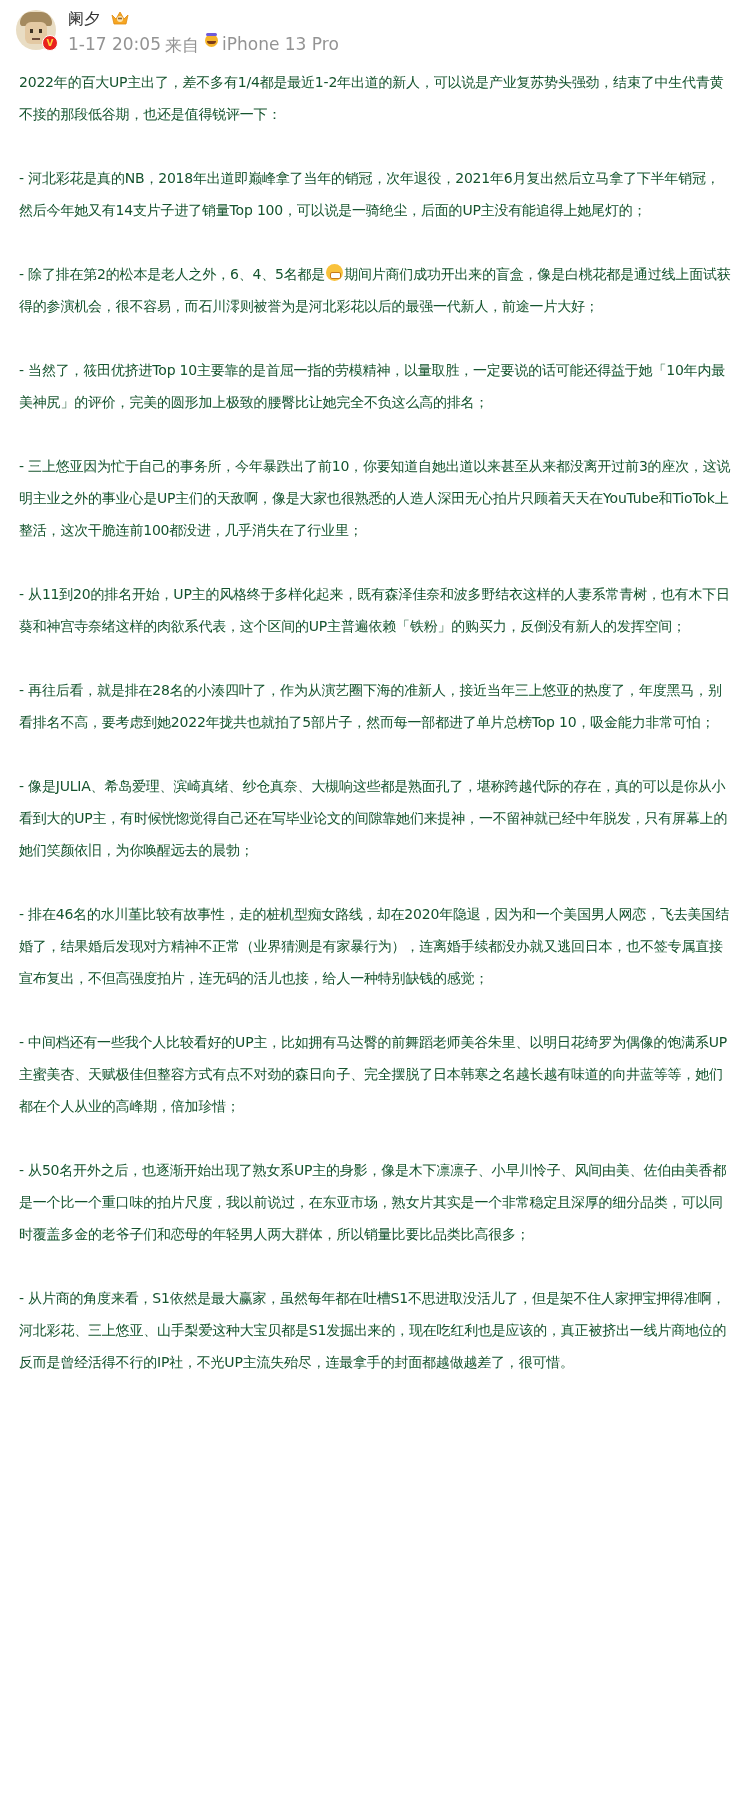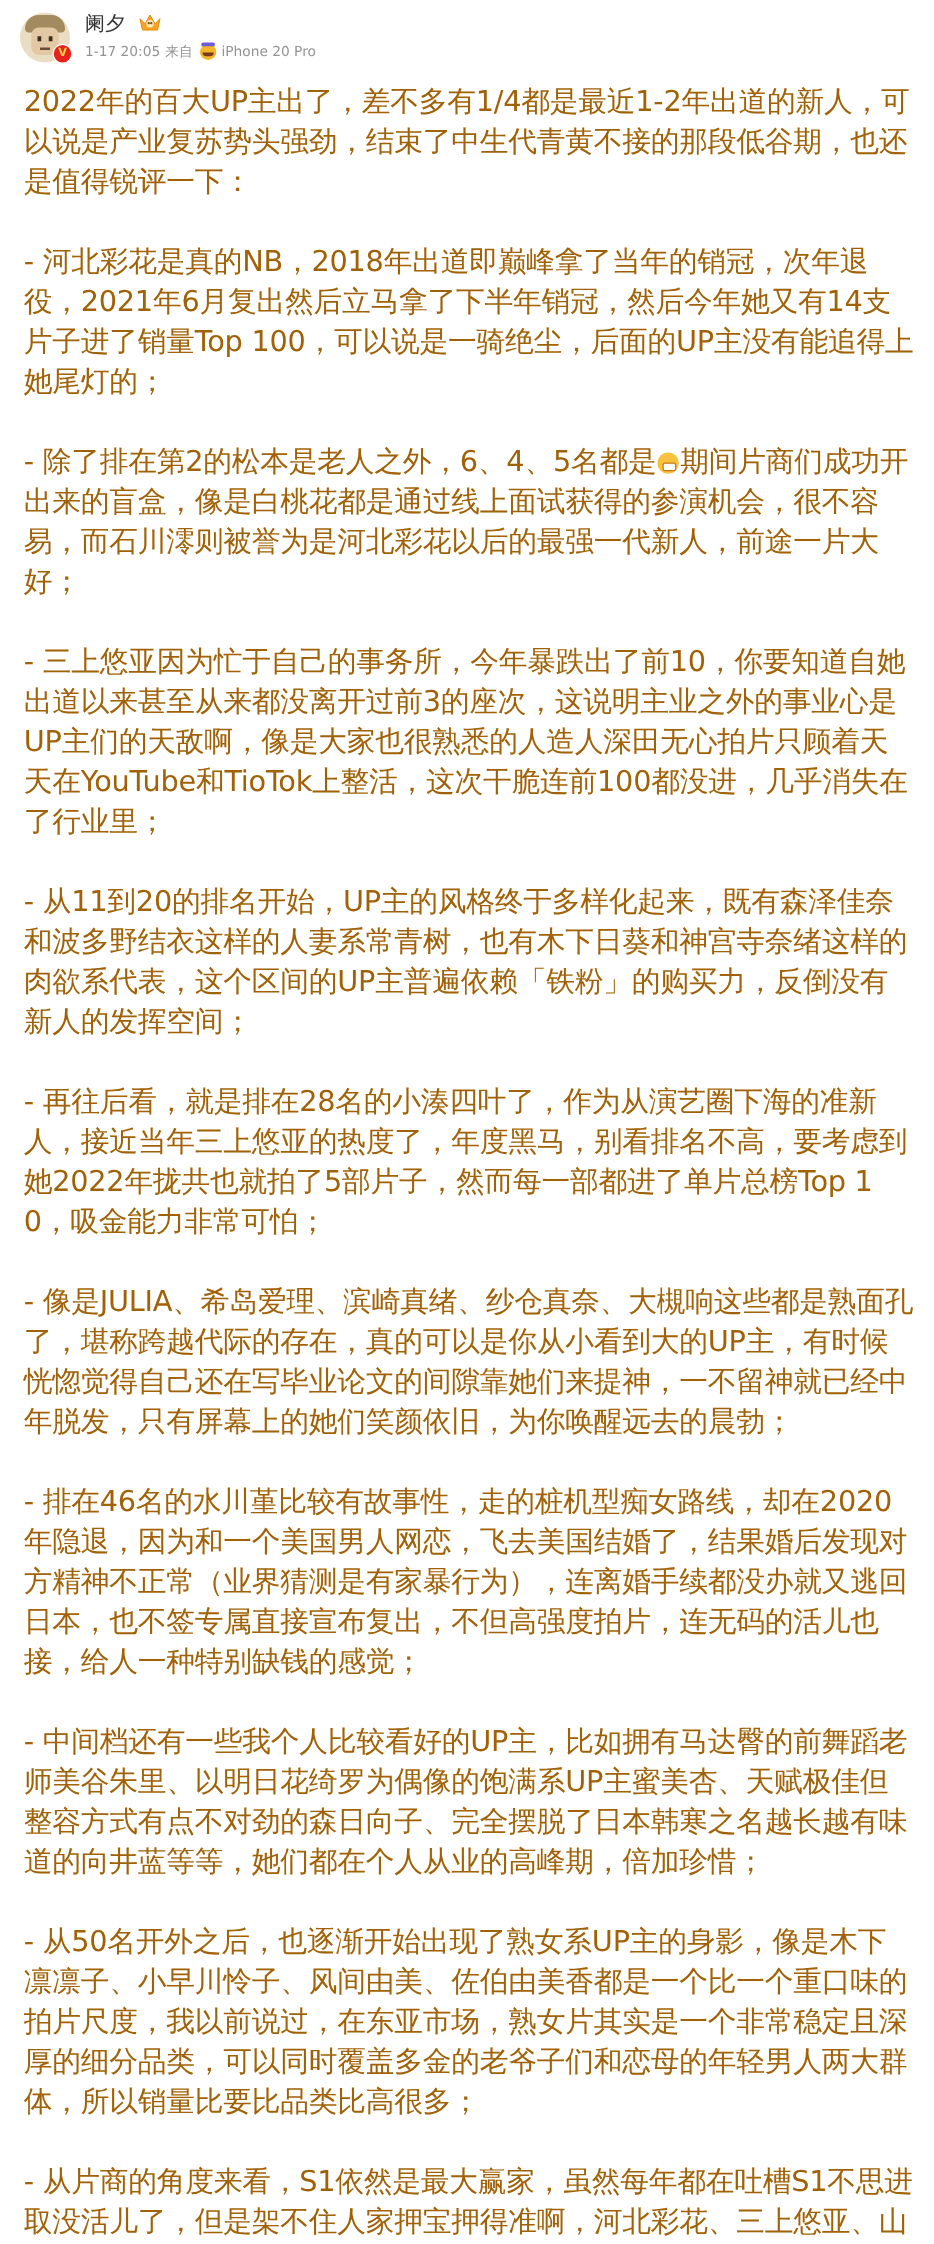--- a/index.html
+++ b/index.html
@@ -35,38 +35,38 @@
     border-radius: 50%; background: #e8211e; border: 1.5px solid #fff;
     color: #ffd23e; font-size: 9px; line-height: 14px; text-align: center; font-weight: bold;
   }
   .username {
     position: absolute; left: 68px; top: 9px; font-size: 16px; color: #333;
   }
   .vip-crown {
     position: absolute; left: 110px; top: 9px; width: 20px; height: 18px;
   }
   .meta {
-    position: absolute; left: 68px; top: 34px; font-size: 11px; color: #939393;
-    display: flex; align-items: center; gap: 4px;
+    position: absolute; left: 68px; top: 34px; font-size: 17px; color: #939393;
+    display: flex; gap: 4px;
   }
   .device-emoji {
     display: inline-block; width: 13px; height: 13px; border-radius: 50%;
     background: #f5b52a; position: relative; margin-left: 2px;
   }
   .device-emoji::after {
     content: ""; position: absolute; left: 2px; top: 7px; width: 9px; height: 3px;
     background: #7a3b1a; border-radius: 0 0 5px 5px;
   }
   .device-emoji::before {
     content: ""; position: absolute; left: 1px; top: -1px; width: 11px; height: 3px;
     background: #6f5bd8; border-radius: 3px;
   }
   .body { position: absolute; left: 19px; top: 66px; width: 712px; }
   .para {
-    font-size: 23px; line-height: 32px; color: #a16207; margin: 0 0 32px 0;
+    font-size: 14px; line-height: 32px; color: #14532d; margin: 0 0 32px 0;
     letter-spacing: -0.2px; word-break: break-all;
   }
   .para.first { margin-bottom: 32px; }
   .inline-emoji {
     display: inline-block; width: 17px; height: 17px; border-radius: 50%;
     background: #f9c23c; vertical-align: -2px; position: relative; margin: 0 1px;
   }
   .inline-emoji::after {
     content: ""; position: absolute; left: 4px; top: 8px; width: 9px; height: 5px;
     background: #fff; border-radius: 2px; border: 1px solid #c77a18;
@@ -91,28 +91,29 @@
     <svg class="vip-crown" viewBox="0 0 20 18">
       <path d="M2 6 L6 10 L10 3 L14 10 L18 6 L16 15 L4 15 Z" fill="#f6a623" stroke="#e08a0e" stroke-width="0.8"></path>
       <circle cx="10" cy="10" r="3" fill="#fde6b0"></circle>
       <circle cx="9" cy="9.5" r="0.9" fill="#7a4a1a"></circle>
       <circle cx="11" cy="9.5" r="0.9" fill="#7a4a1a"></circle>
     </svg>
     <div class="meta">
       <span>1-17 20:05</span>
       <span>来自</span>
       <span class="device-emoji"></span>
-      <span>iPhone 20 Pro</span>
+      <span>iPhone 13 Pro</span>
     </div>
   </div>
 
   <div class="body">
     <p class="para first">2022年的百大UP主出了，差不多有1/4都是最近1-2年出道的新人，可以说是产业复苏势头强劲，结束了中生代青黄不接的那段低谷期，也还是值得锐评一下：</p>
     <p class="para">- 河北彩花是真的NB，2018年出道即巅峰拿了当年的销冠，次年退役，2021年6月复出然后立马拿了下半年销冠，然后今年她又有14支片子进了销量Top 100，可以说是一骑绝尘，后面的UP主没有能追得上她尾灯的；</p>
     <p class="para"><span>- 除了排在第2的松本是老人之外，6、4、5名都是</span><span class="inline-emoji"></span><span>期间片商们成功开出来的盲盒，像是白桃花都是通过线上面试获得的参演机会，很不容易，而石川澪则被誉为是河北彩花以后的最强一代新人，前途一片大好；</span></p>
+    <p class="para">- 当然了，筱田优挤进Top 10主要靠的是首屈一指的劳模精神，以量取胜，一定要说的话可能还得益于她「10年内最美神尻」的评价，完美的圆形加上极致的腰臀比让她完全不负这么高的排名；</p>
     <p class="para">- 三上悠亚因为忙于自己的事务所，今年暴跌出了前10，你要知道自她出道以来甚至从来都没离开过前3的座次，这说明主业之外的事业心是UP主们的天敌啊，像是大家也很熟悉的人造人深田无心拍片只顾着天天在YouTube和TioTok上整活，这次干脆连前100都没进，几乎消失在了行业里；</p>
     <p class="para">- 从11到20的排名开始，UP主的风格终于多样化起来，既有森泽佳奈和波多野结衣这样的人妻系常青树，也有木下日葵和神宫寺奈绪这样的肉欲系代表，这个区间的UP主普遍依赖「铁粉」的购买力，反倒没有新人的发挥空间；</p>
     <p class="para">- 再往后看，就是排在28名的小湊四叶了，作为从演艺圈下海的准新人，接近当年三上悠亚的热度了，年度黑马，别看排名不高，要考虑到她2022年拢共也就拍了5部片子，然而每一部都进了单片总榜Top 10，吸金能力非常可怕；</p>
     <p class="para">- 像是JULIA、希岛爱理、滨崎真绪、纱仓真奈、大槻响这些都是熟面孔了，堪称跨越代际的存在，真的可以是你从小看到大的UP主，有时候恍惚觉得自己还在写毕业论文的间隙靠她们来提神，一不留神就已经中年脱发，只有屏幕上的她们笑颜依旧，为你唤醒远去的晨勃；</p>
     <p class="para">- 排在46名的水川堇比较有故事性，走的桩机型痴女路线，却在2020年隐退，因为和一个美国男人网恋，飞去美国结婚了，结果婚后发现对方精神不正常（业界猜测是有家暴行为），连离婚手续都没办就又逃回日本，也不签专属直接宣布复出，不但高强度拍片，连无码的活儿也接，给人一种特别缺钱的感觉；</p>
     <p class="para">- 中间档还有一些我个人比较看好的UP主，比如拥有马达臀的前舞蹈老师美谷朱里、以明日花绮罗为偶像的饱满系UP主蜜美杏、天赋极佳但整容方式有点不对劲的森日向子、完全摆脱了日本韩寒之名越长越有味道的向井蓝等等，她们都在个人从业的高峰期，倍加珍惜；</p>
     <p class="para">- 从50名开外之后，也逐渐开始出现了熟女系UP主的身影，像是木下凛凛子、小早川怜子、风间由美、佐伯由美香都是一个比一个重口味的拍片尺度，我以前说过，在东亚市场，熟女片其实是一个非常稳定且深厚的细分品类，可以同时覆盖多金的老爷子们和恋母的年轻男人两大群体，所以销量比要比品类比高很多；</p>
     <p class="para">- 从片商的角度来看，S1依然是最大赢家，虽然每年都在吐槽S1不思进取没活儿了，但是架不住人家押宝押得准啊，河北彩花、三上悠亚、山手梨爱这种大宝贝都是S1发掘出来的，现在吃红利也是应该的，真正被挤出一线片商地位的反而是曾经活得不行的IP社，不光UP主流失殆尽，连最拿手的封面都越做越差了，很可惜。</p>
   </div>
 </div>

